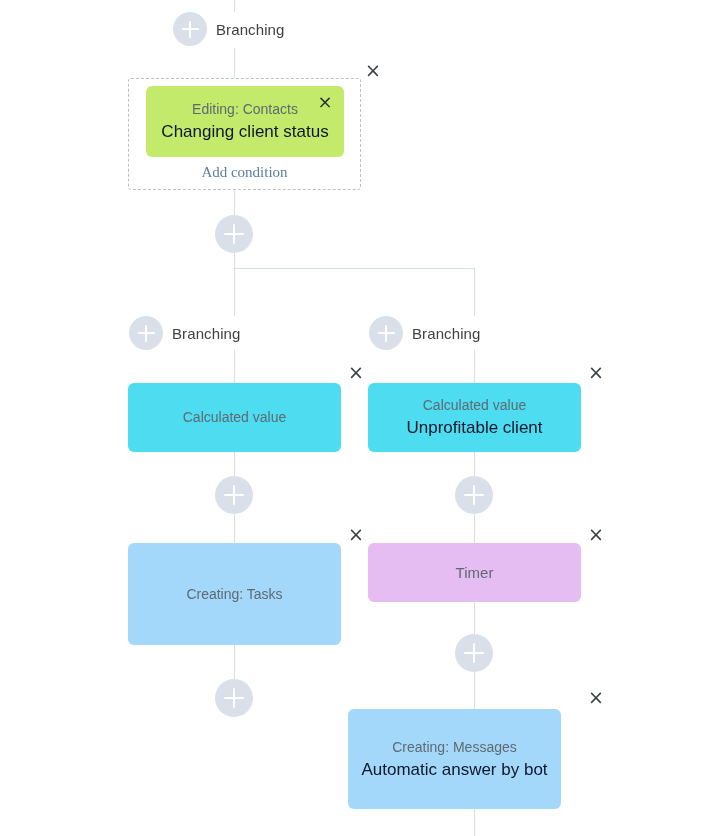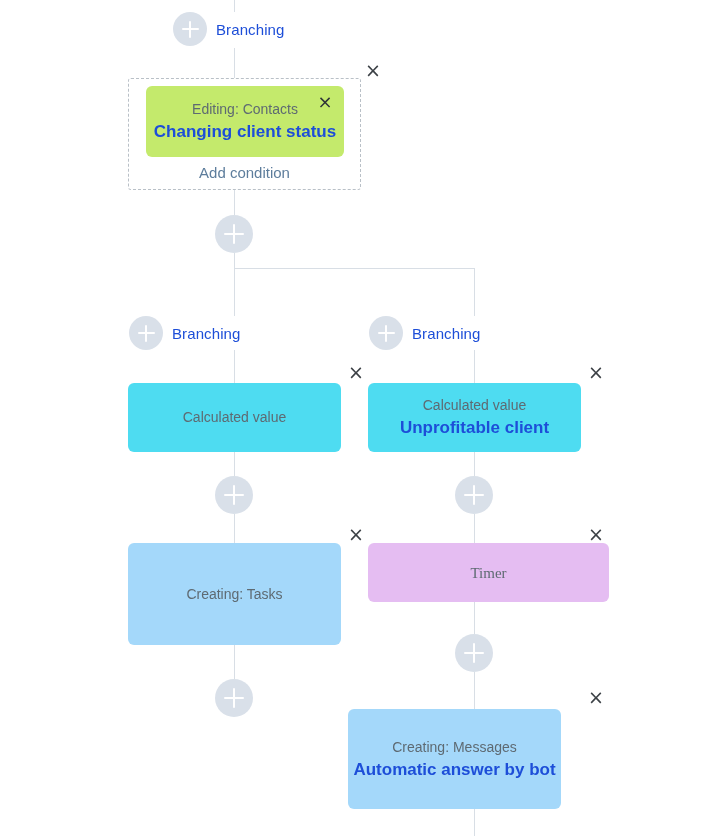--- a/index.html
+++ b/index.html
@@ -68,21 +68,21 @@
     display: flex;
     align-items: center;
   }
   .branching-row .plus-circle {
     position: static;
     flex: 0 0 auto;
   }
   .branching-label {
     margin-left: 9px;
     font-size: 15px;
-    color: #1d4ed8;
+    color: #404040;
     white-space: nowrap;
     letter-spacing: 0.1px;
   }
 
   
   .close-x {
     position: absolute;
     width: 22px;
     height: 22px;
     color: #3c4146;
@@ -108,22 +108,22 @@
     text-align: center;
   }
   .node-subtitle {
     font-size: 14px;
     color: #5e6a72;
     line-height: 19px;
     white-space: nowrap;
   }
   .node-title {
     font-size: 17px;
-    font-weight: 700;
-    color: #1d4ed8;
+    font-weight: 400;
+    color: #0f172a;
     line-height: 23px;
     margin-top: 1px;
   }
   .node-single-title {
     font-size: 15px;
     color: #5e6a72;
     line-height: 20px;
   }
 
   
@@ -141,20 +141,21 @@
     background: #ffffff;
   }
   .add-condition {
     position: absolute;
     left: 0;
     right: 0;
     text-align: center;
     font-size: 15px;
     color: #5d7d9c;
     cursor: pointer;
+    font-family: Liberation Serif, serif;
   }
 
   
   .node-inner-x {
     position: absolute;
     top: 6px;
     right: 9px;
     width: 20px;
     height: 20px;
     line-height: 20px;
@@ -245,21 +246,21 @@
   <div class="plus-circle big" style="left:455px; top:476px;">
     <span class="plus-glyph"></span>
   </div>
 
   <div class="close-x" style="left:345px; top:523px;">×</div>
   <div class="node blue" style="left:128px; top:543px; width:213px; height:102px;">
     <span class="node-subtitle">Creating: Tasks</span>
   </div>
 
   <div class="close-x" style="left:585px; top:523px;">×</div>
-  <div class="node pink" style="left:368px; top:543px; width:241px; height:59px;font-family:Liberation Serif, serif;">
+  <div class="node pink" style="left:368px; top:543px; width:213px; height:59px;">
     <span class="node-single-title">Timer</span>
   </div>
 
   <div class="plus-circle big" style="left:455px; top:634px;">
     <span class="plus-glyph"></span>
   </div>
 
   <div class="plus-circle big" style="left:215px; top:679px;">
     <span class="plus-glyph"></span>
   </div>

